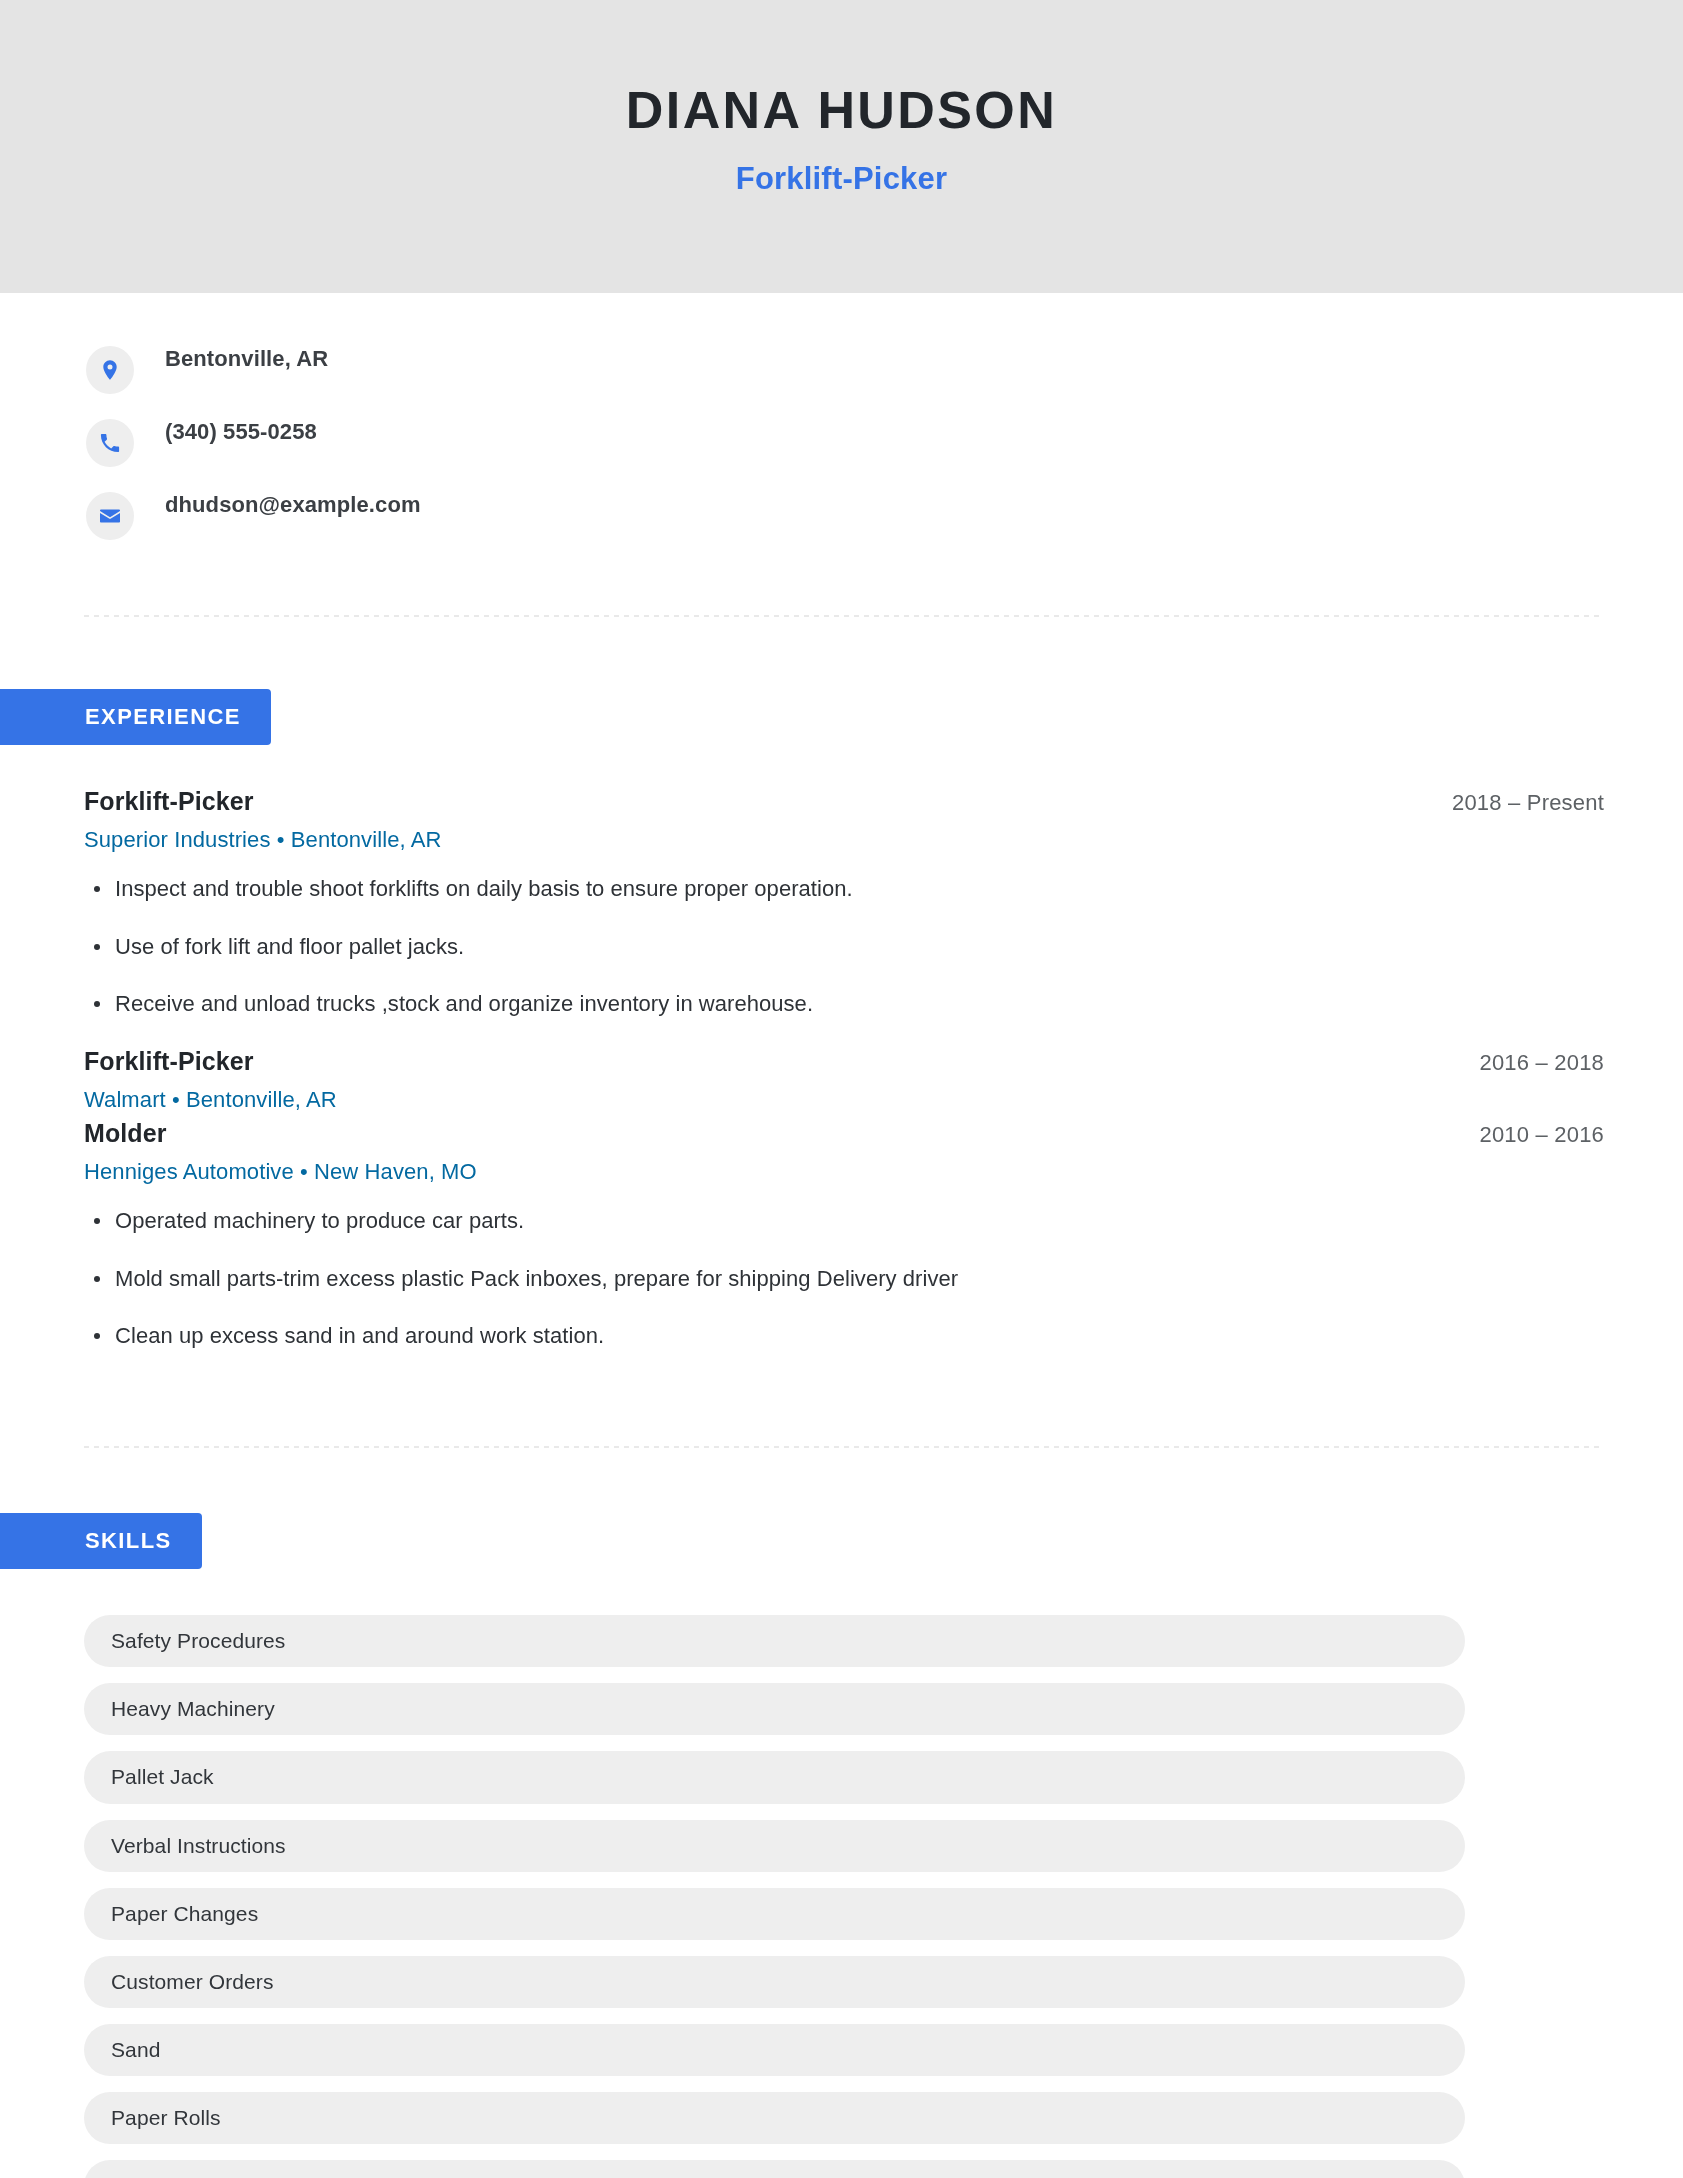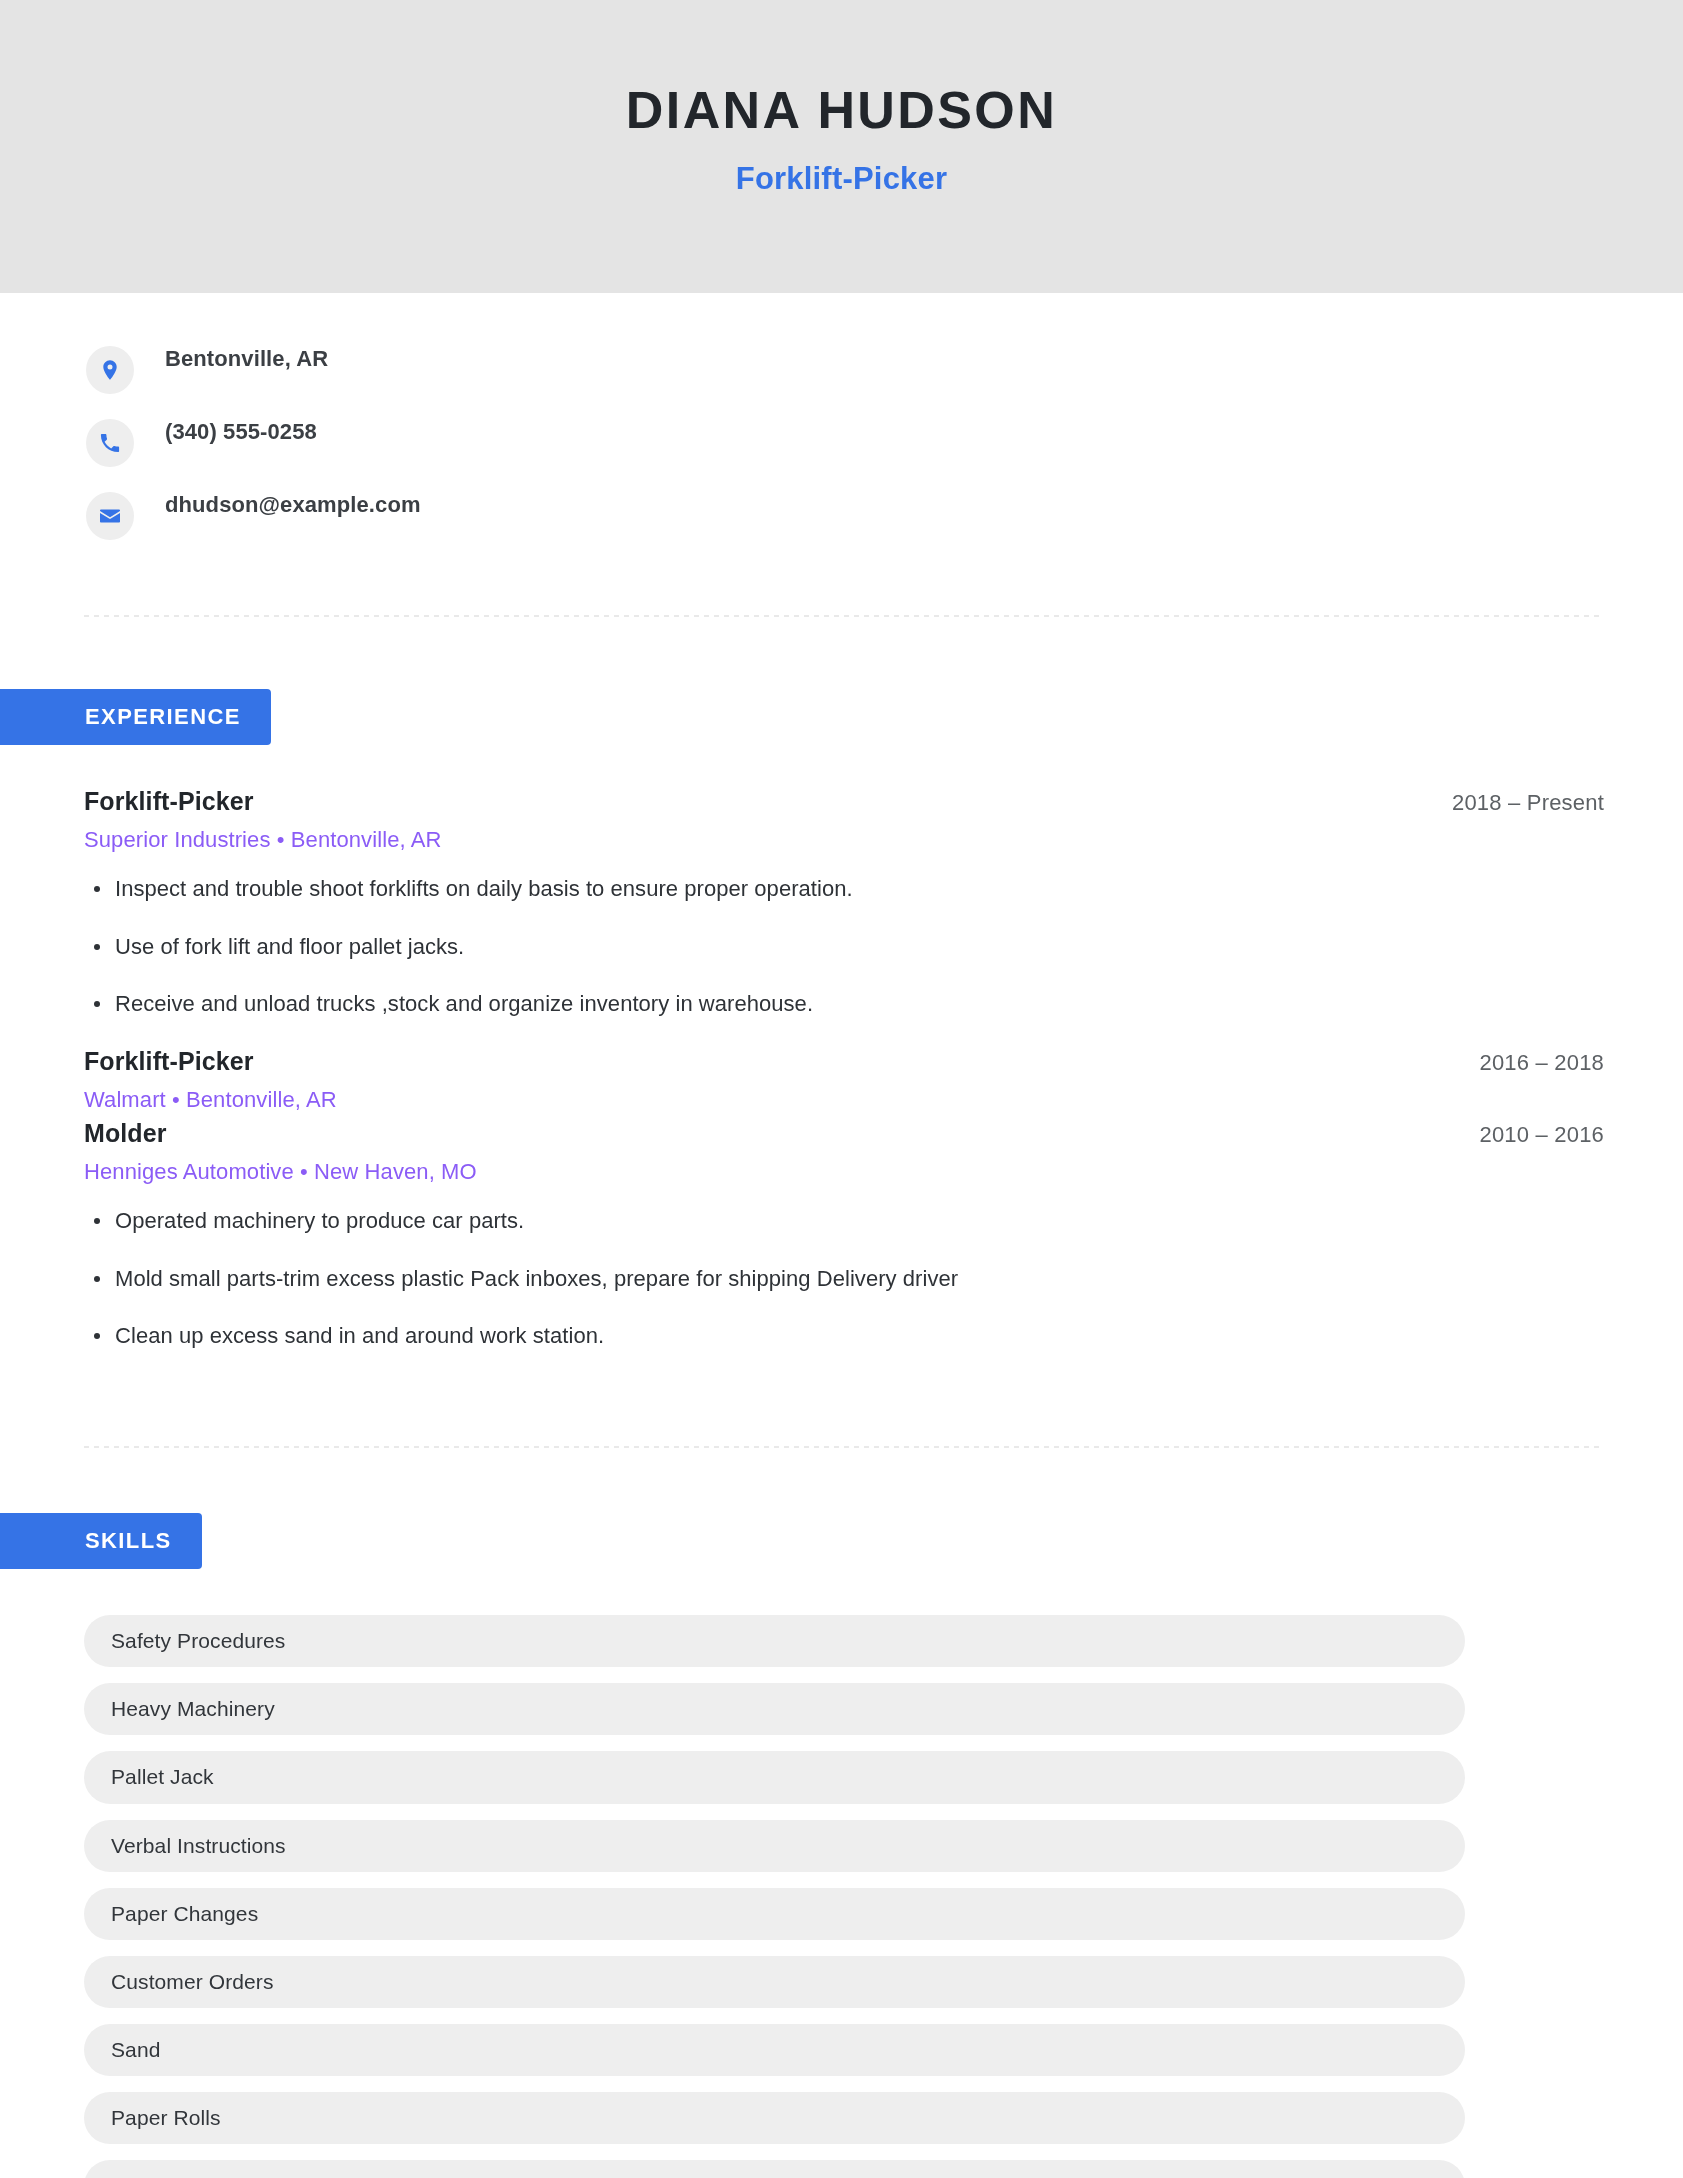--- a/index.html
+++ b/index.html
@@ -146,21 +146,21 @@
   .job-dates {
     font-size: 22px;
     color: #5d6165;
     letter-spacing: 0.2px;
     white-space: nowrap;
   }
 
   .job-meta {
     margin-top: 11px;
     font-size: 22px;
-    color: #8b5cf6;
+    color: #0369a1;
     letter-spacing: 0.1px;
   }
 
   .bullets {
     list-style: none;
     margin-top: 21px;
   }
 
   .bullets li {
     position: relative;

